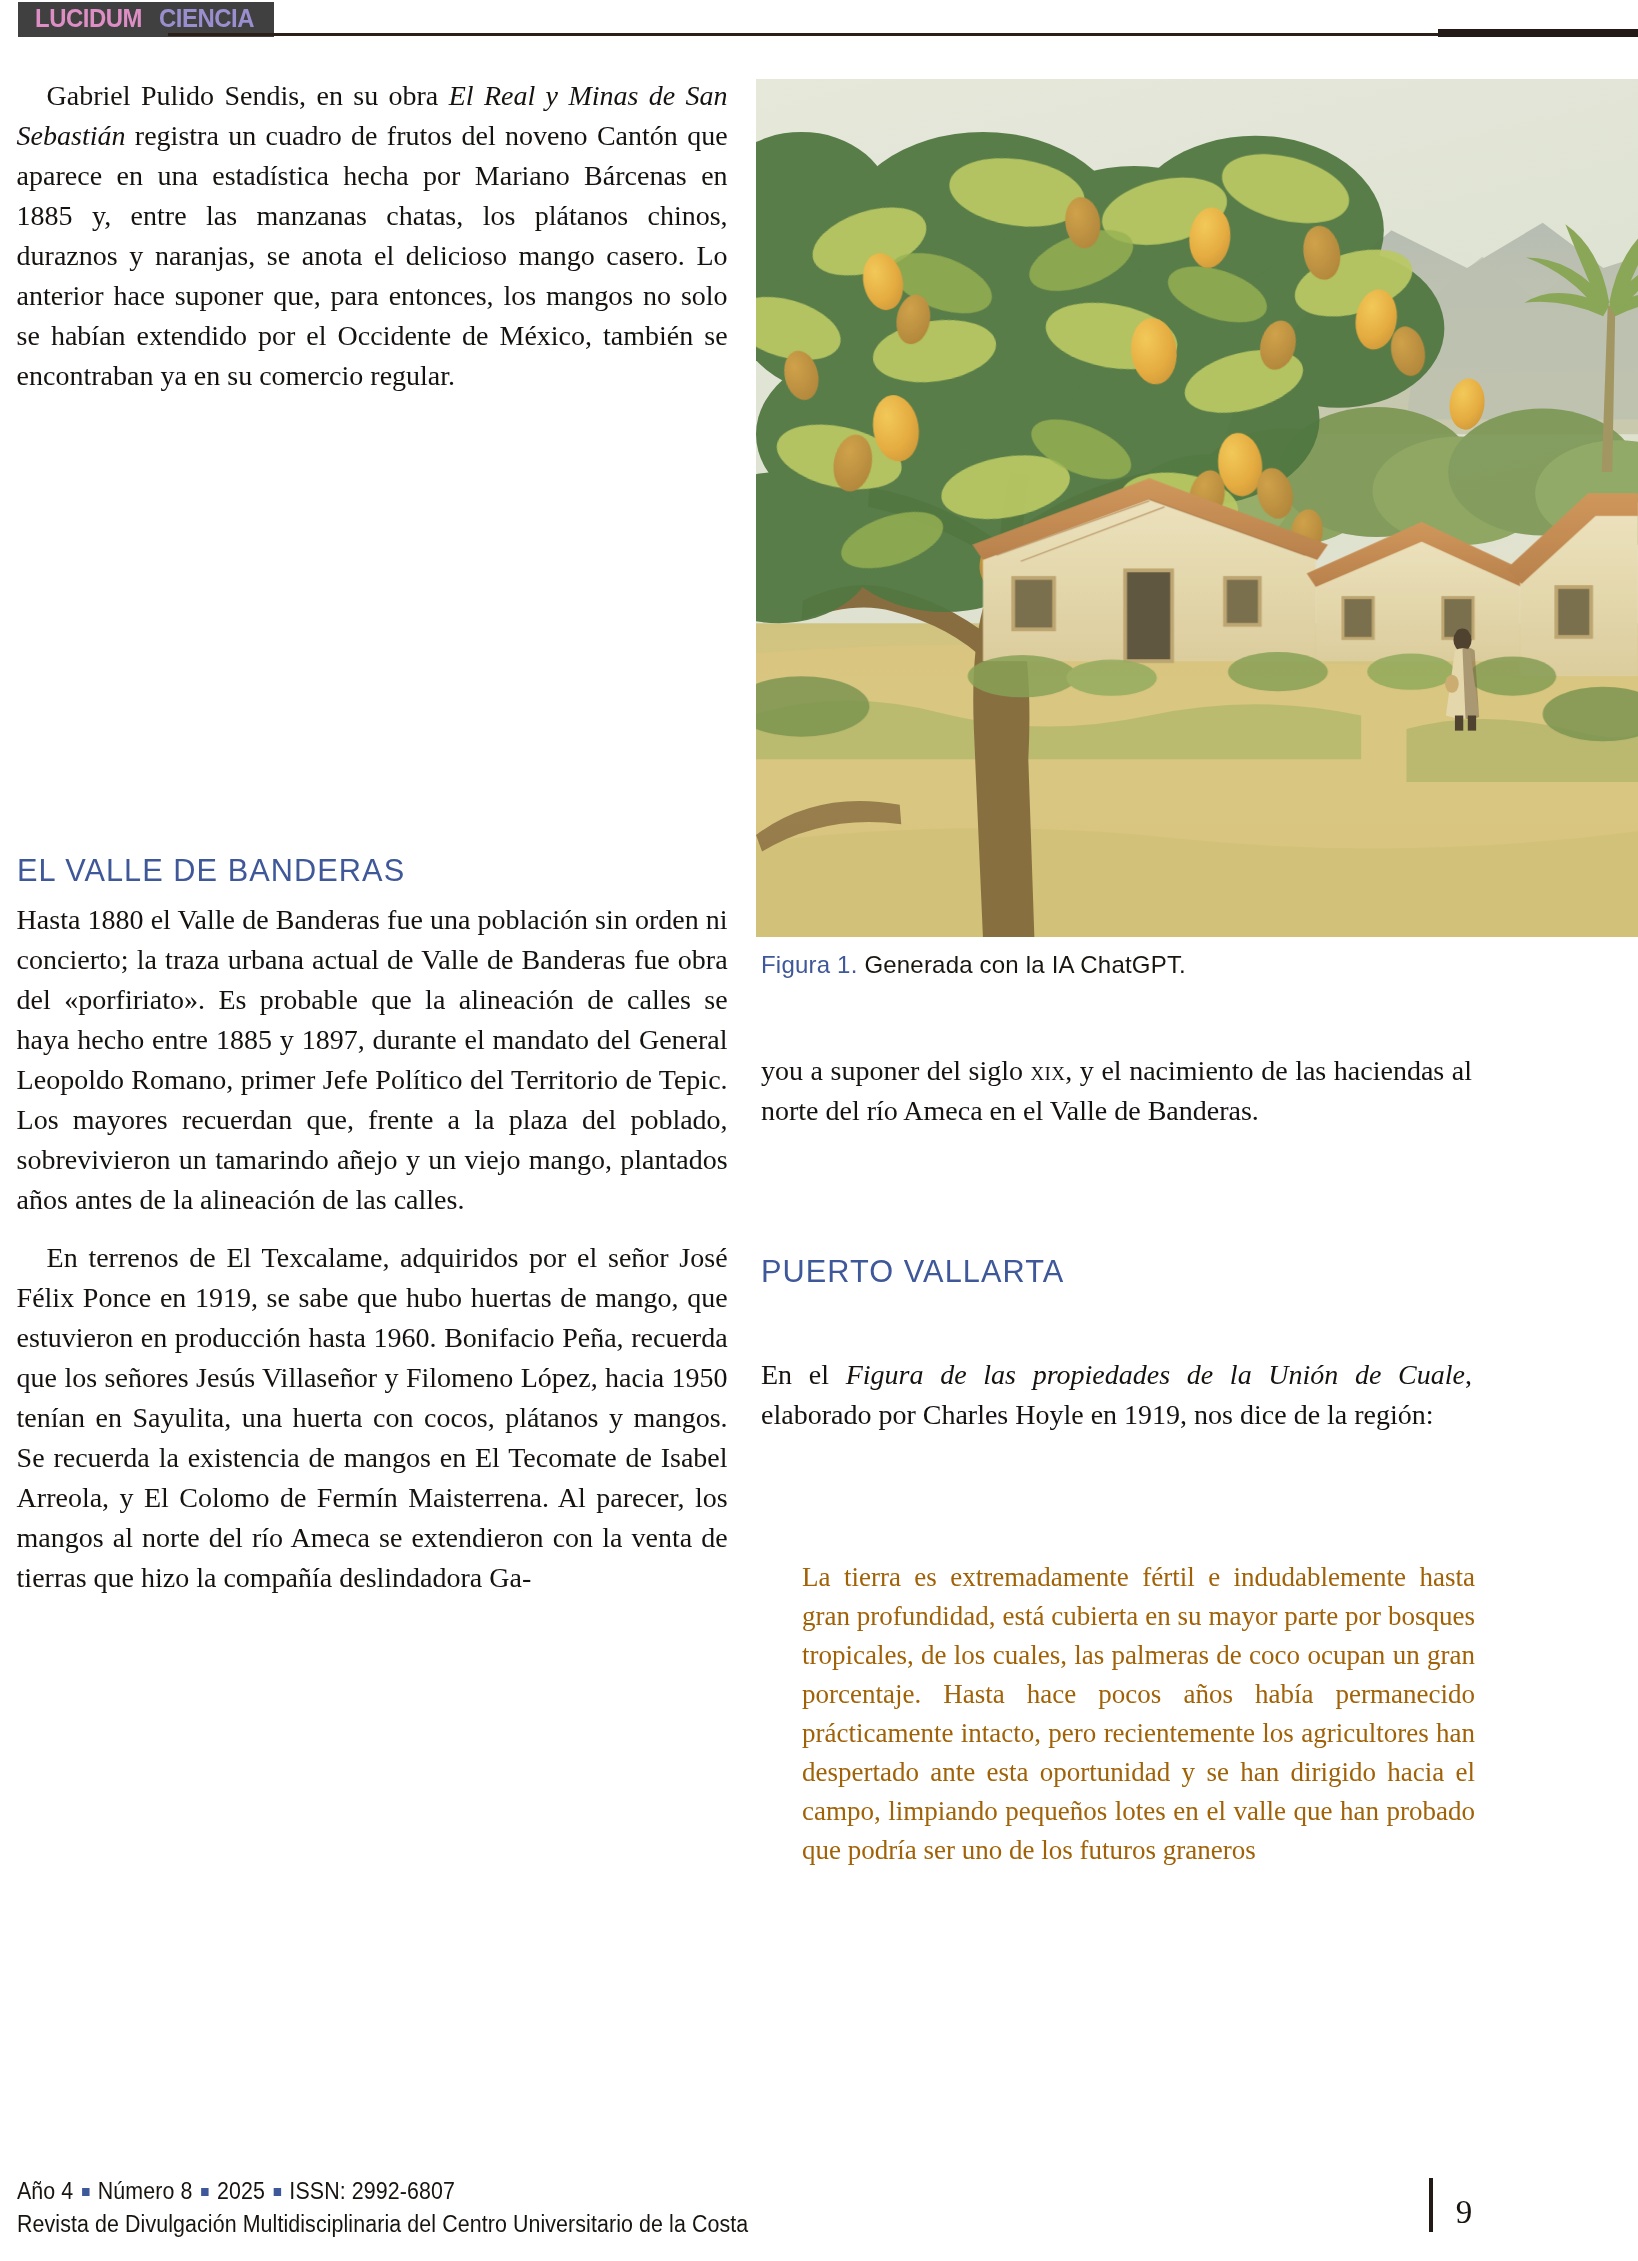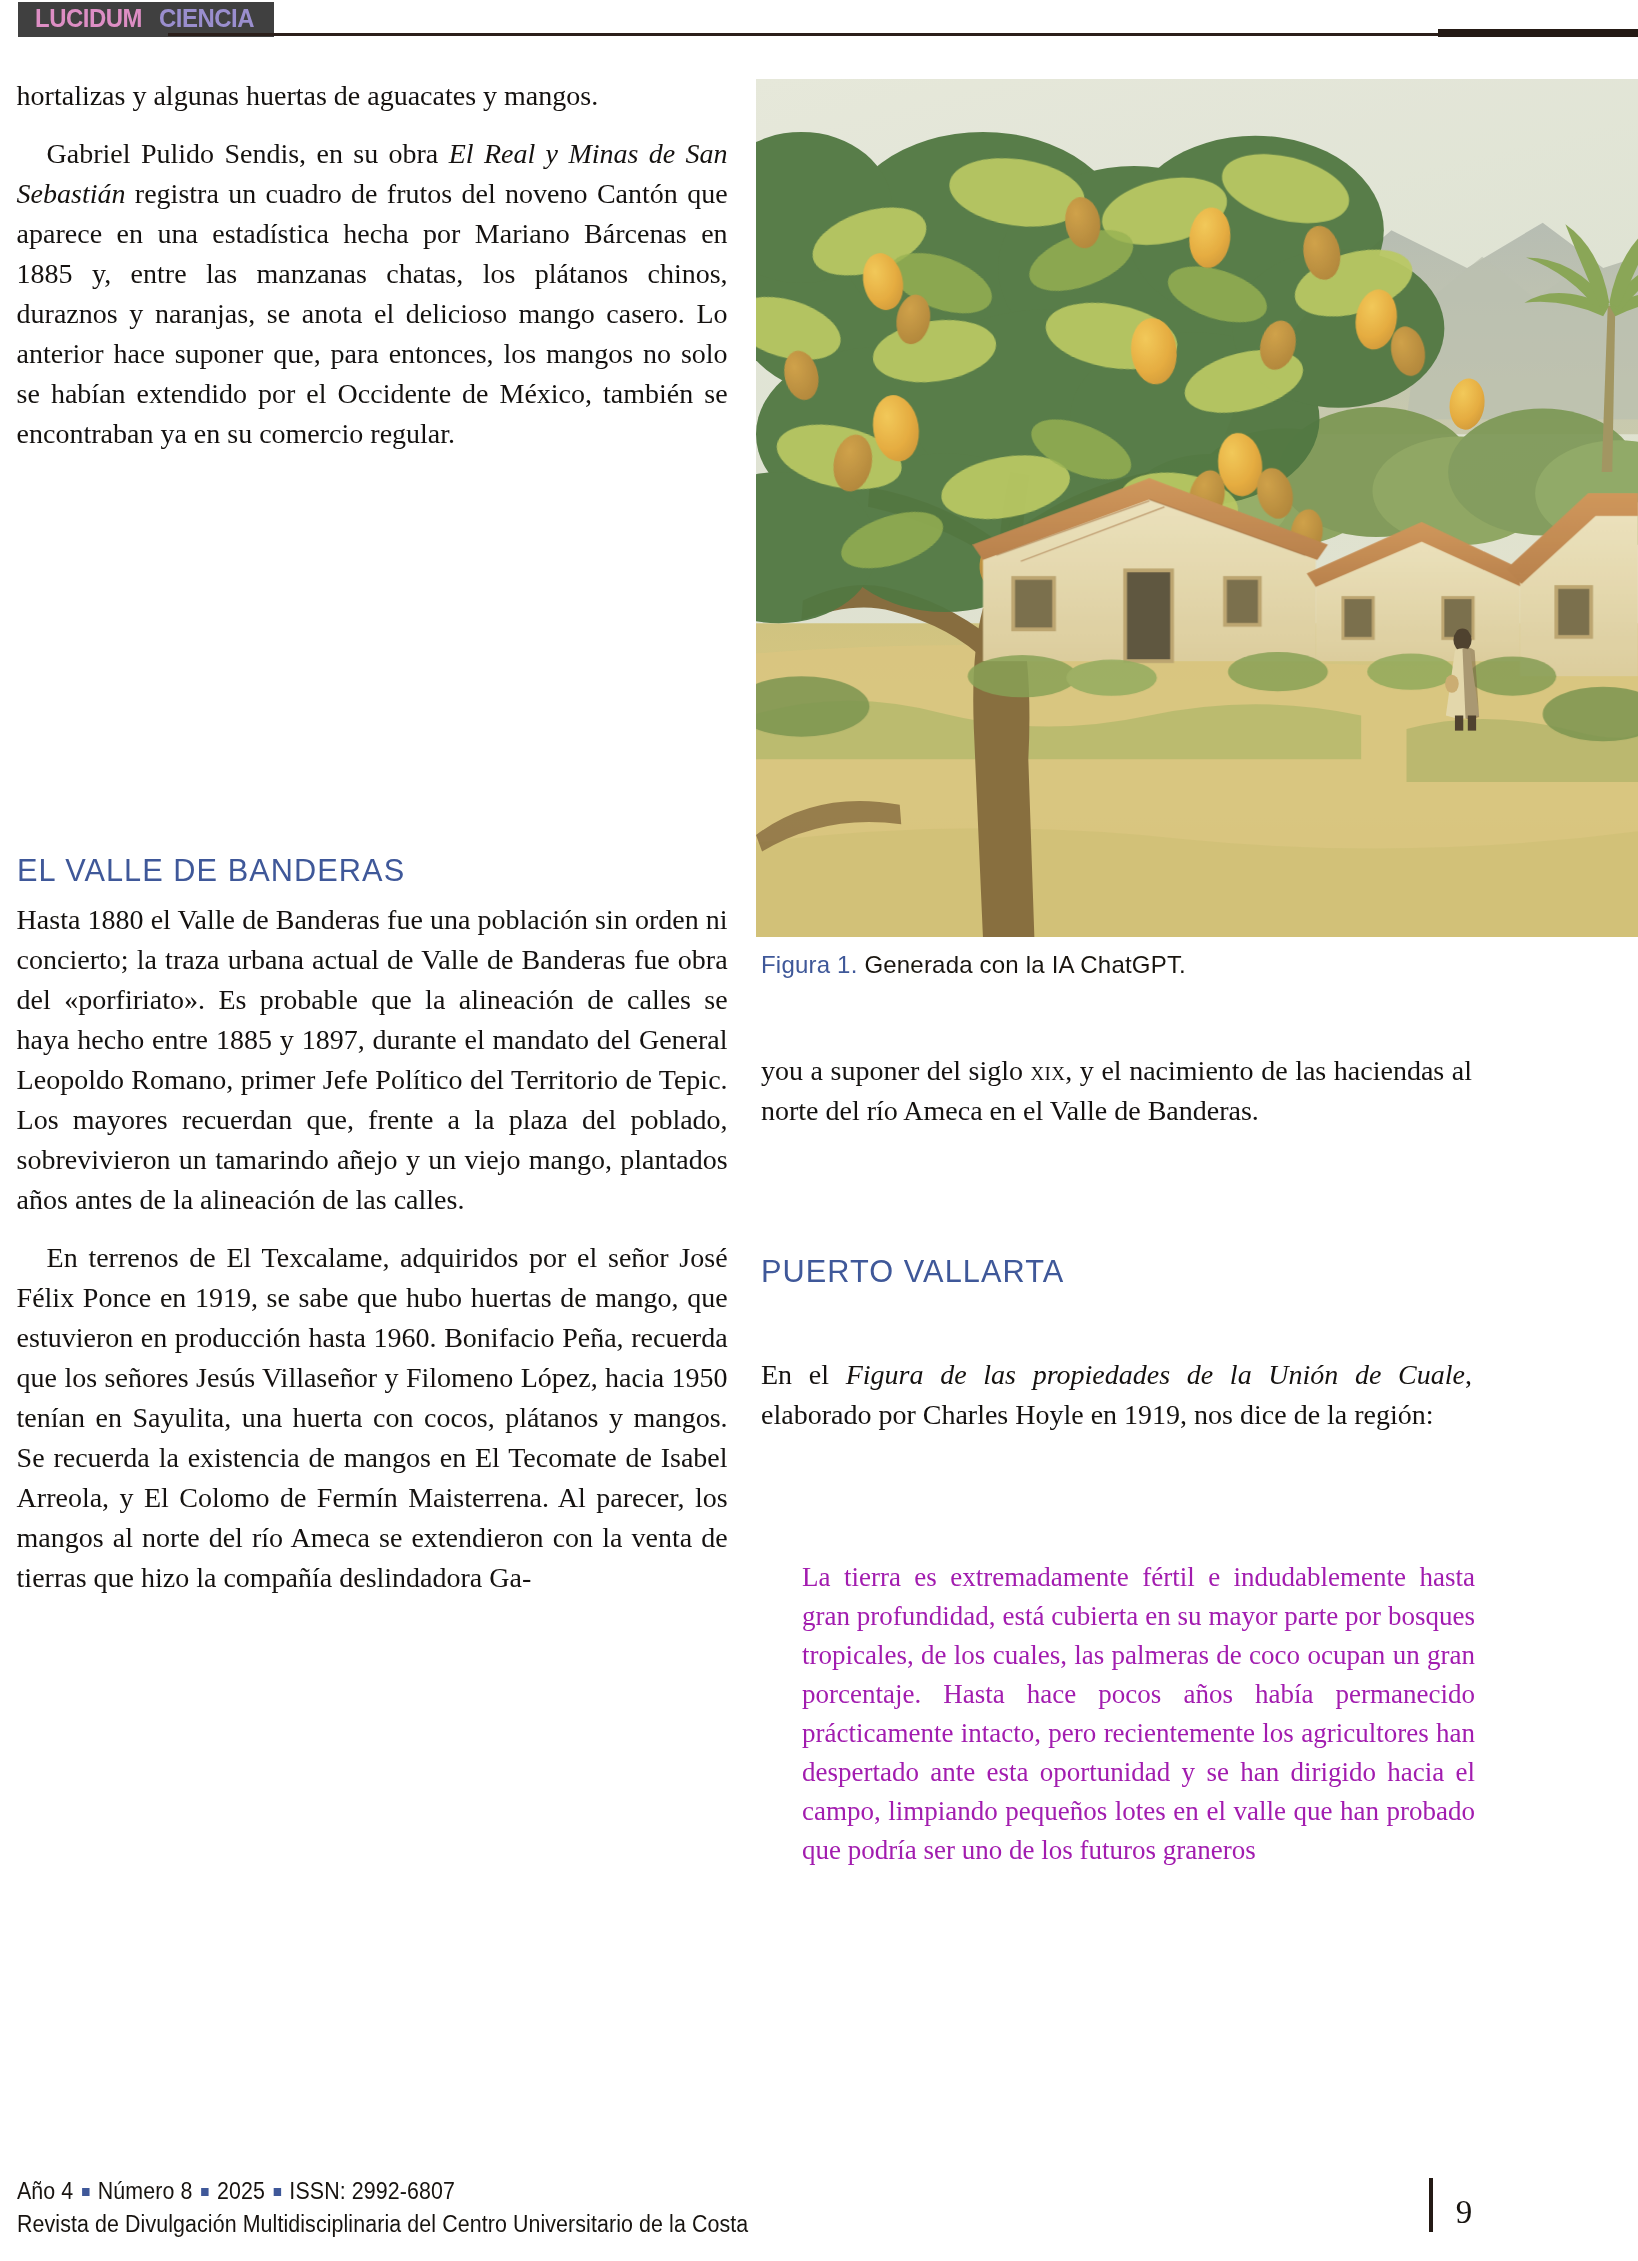--- a/index.html
+++ b/index.html
@@ -118,21 +118,21 @@
     left: 802px;
     top: 1558px;
     width: 673px;
   }
   .quote-block p {
     margin: 0;
     font-family: "Liberation Serif", serif;
     font-size: 27px;
     line-height: 39px;
     text-align: justify;
-    color: #a21caf;
+    color: #a16207;
   }
 
   
   .figure {
     position: absolute;
     left: 756px;
     top: 79px;
     width: 882px;
     height: 858px;
   }
@@ -207,21 +207,20 @@
 
 <div class="page-header">
   <div class="masthead-badge">
     <span class="mast-word mast-lucidum">LUCIDUM</span><span class="mast-word mast-ciencia">CIENCIA</span>
   </div>
   <div class="header-rule-thin"></div>
   <div class="header-rule-thick"></div>
 </div>
 
 <div class="col col-left">
-  <p class="body"><span>hortalizas y algunas huertas de aguacates y mangos.</span></p>
   <p class="body indent"><span>Gabriel Pulido Sendis, en su obra </span><em>El Real y Minas de San Sebastián</em><span> registra un cuadro de frutos del noveno Cantón que aparece en una estadística hecha por Mariano Bárcenas en 1885 y, entre las manzanas chatas, los plátanos chinos, duraznos y naranjas, se anota el delicioso mango casero. Lo anterior hace suponer que, para entonces, los mangos no solo se habían extendido por el Occidente de México, también se encontraban ya en su comercio regular.</span></p>
 </div>
 
 <div class="heading-block-1">
   <h2 class="section-heading">EL VALLE DE BANDERAS</h2>
 </div>
 
 <div class="col" style="left:16.6px; top:900px;">
   <p class="body">Hasta 1880 el Valle de Banderas fue una población sin orden ni concierto; la traza urbana actual de Valle de Banderas fue obra del «porfiriato». Es probable que la alineación de calles se haya hecho entre 1885 y 1897, durante el mandato del General Leopoldo Romano, primer Jefe Político del Territorio de Tepic. Los mayores recuerdan que, frente a la plaza del poblado, sobrevivieron un tamarindo añejo y un viejo mango, plantados años antes de la alineación de las calles.</p>
   <p class="body indent">En terrenos de El Texcalame, adquiridos por el señor José Félix Ponce en 1919, se sabe que hubo huertas de mango, que estuvieron en producción hasta 1960. Bonifacio Peña, recuerda que los señores Jesús Villaseñor y Filomeno López, hacia 1950 tenían en Sayulita, una huerta con cocos, plátanos y mangos. Se recuerda la existencia de mangos en El Tecomate de Isabel Arreola, y El Colomo de Fermín Maisterrena. Al parecer, los mangos al norte del río Ameca se extendieron con la venta de tierras que hizo la compañía deslindadora Ga-</p>

